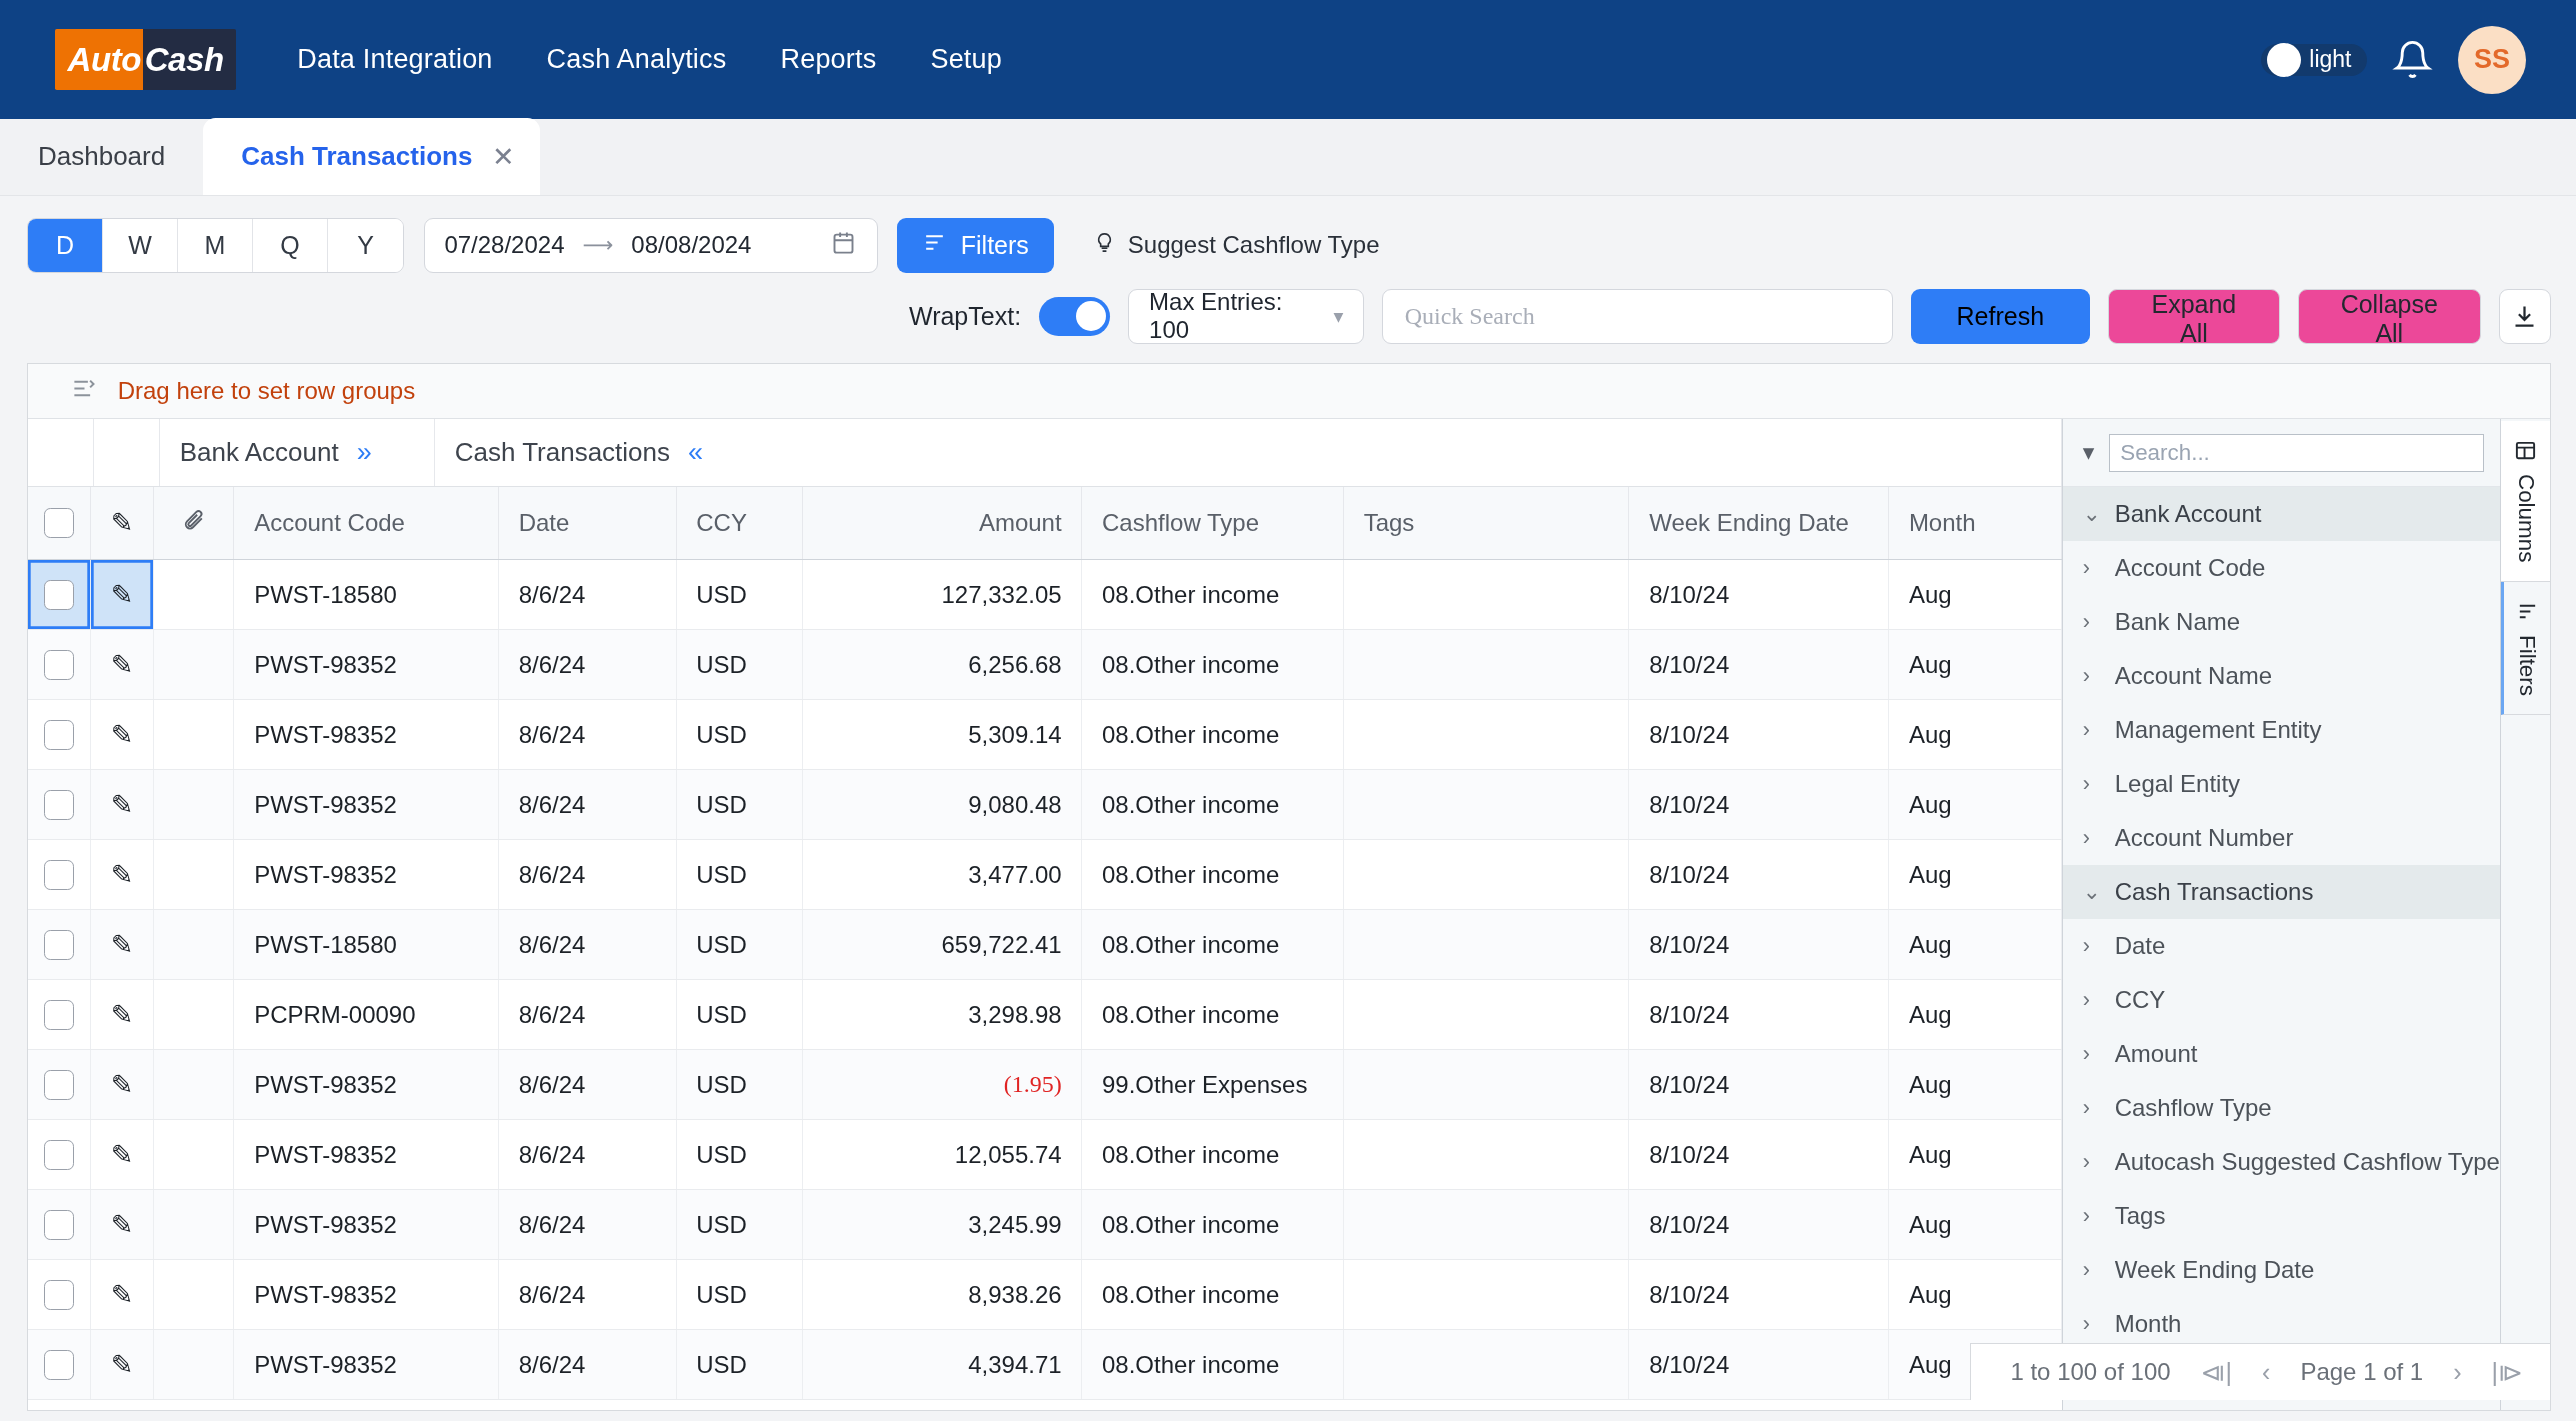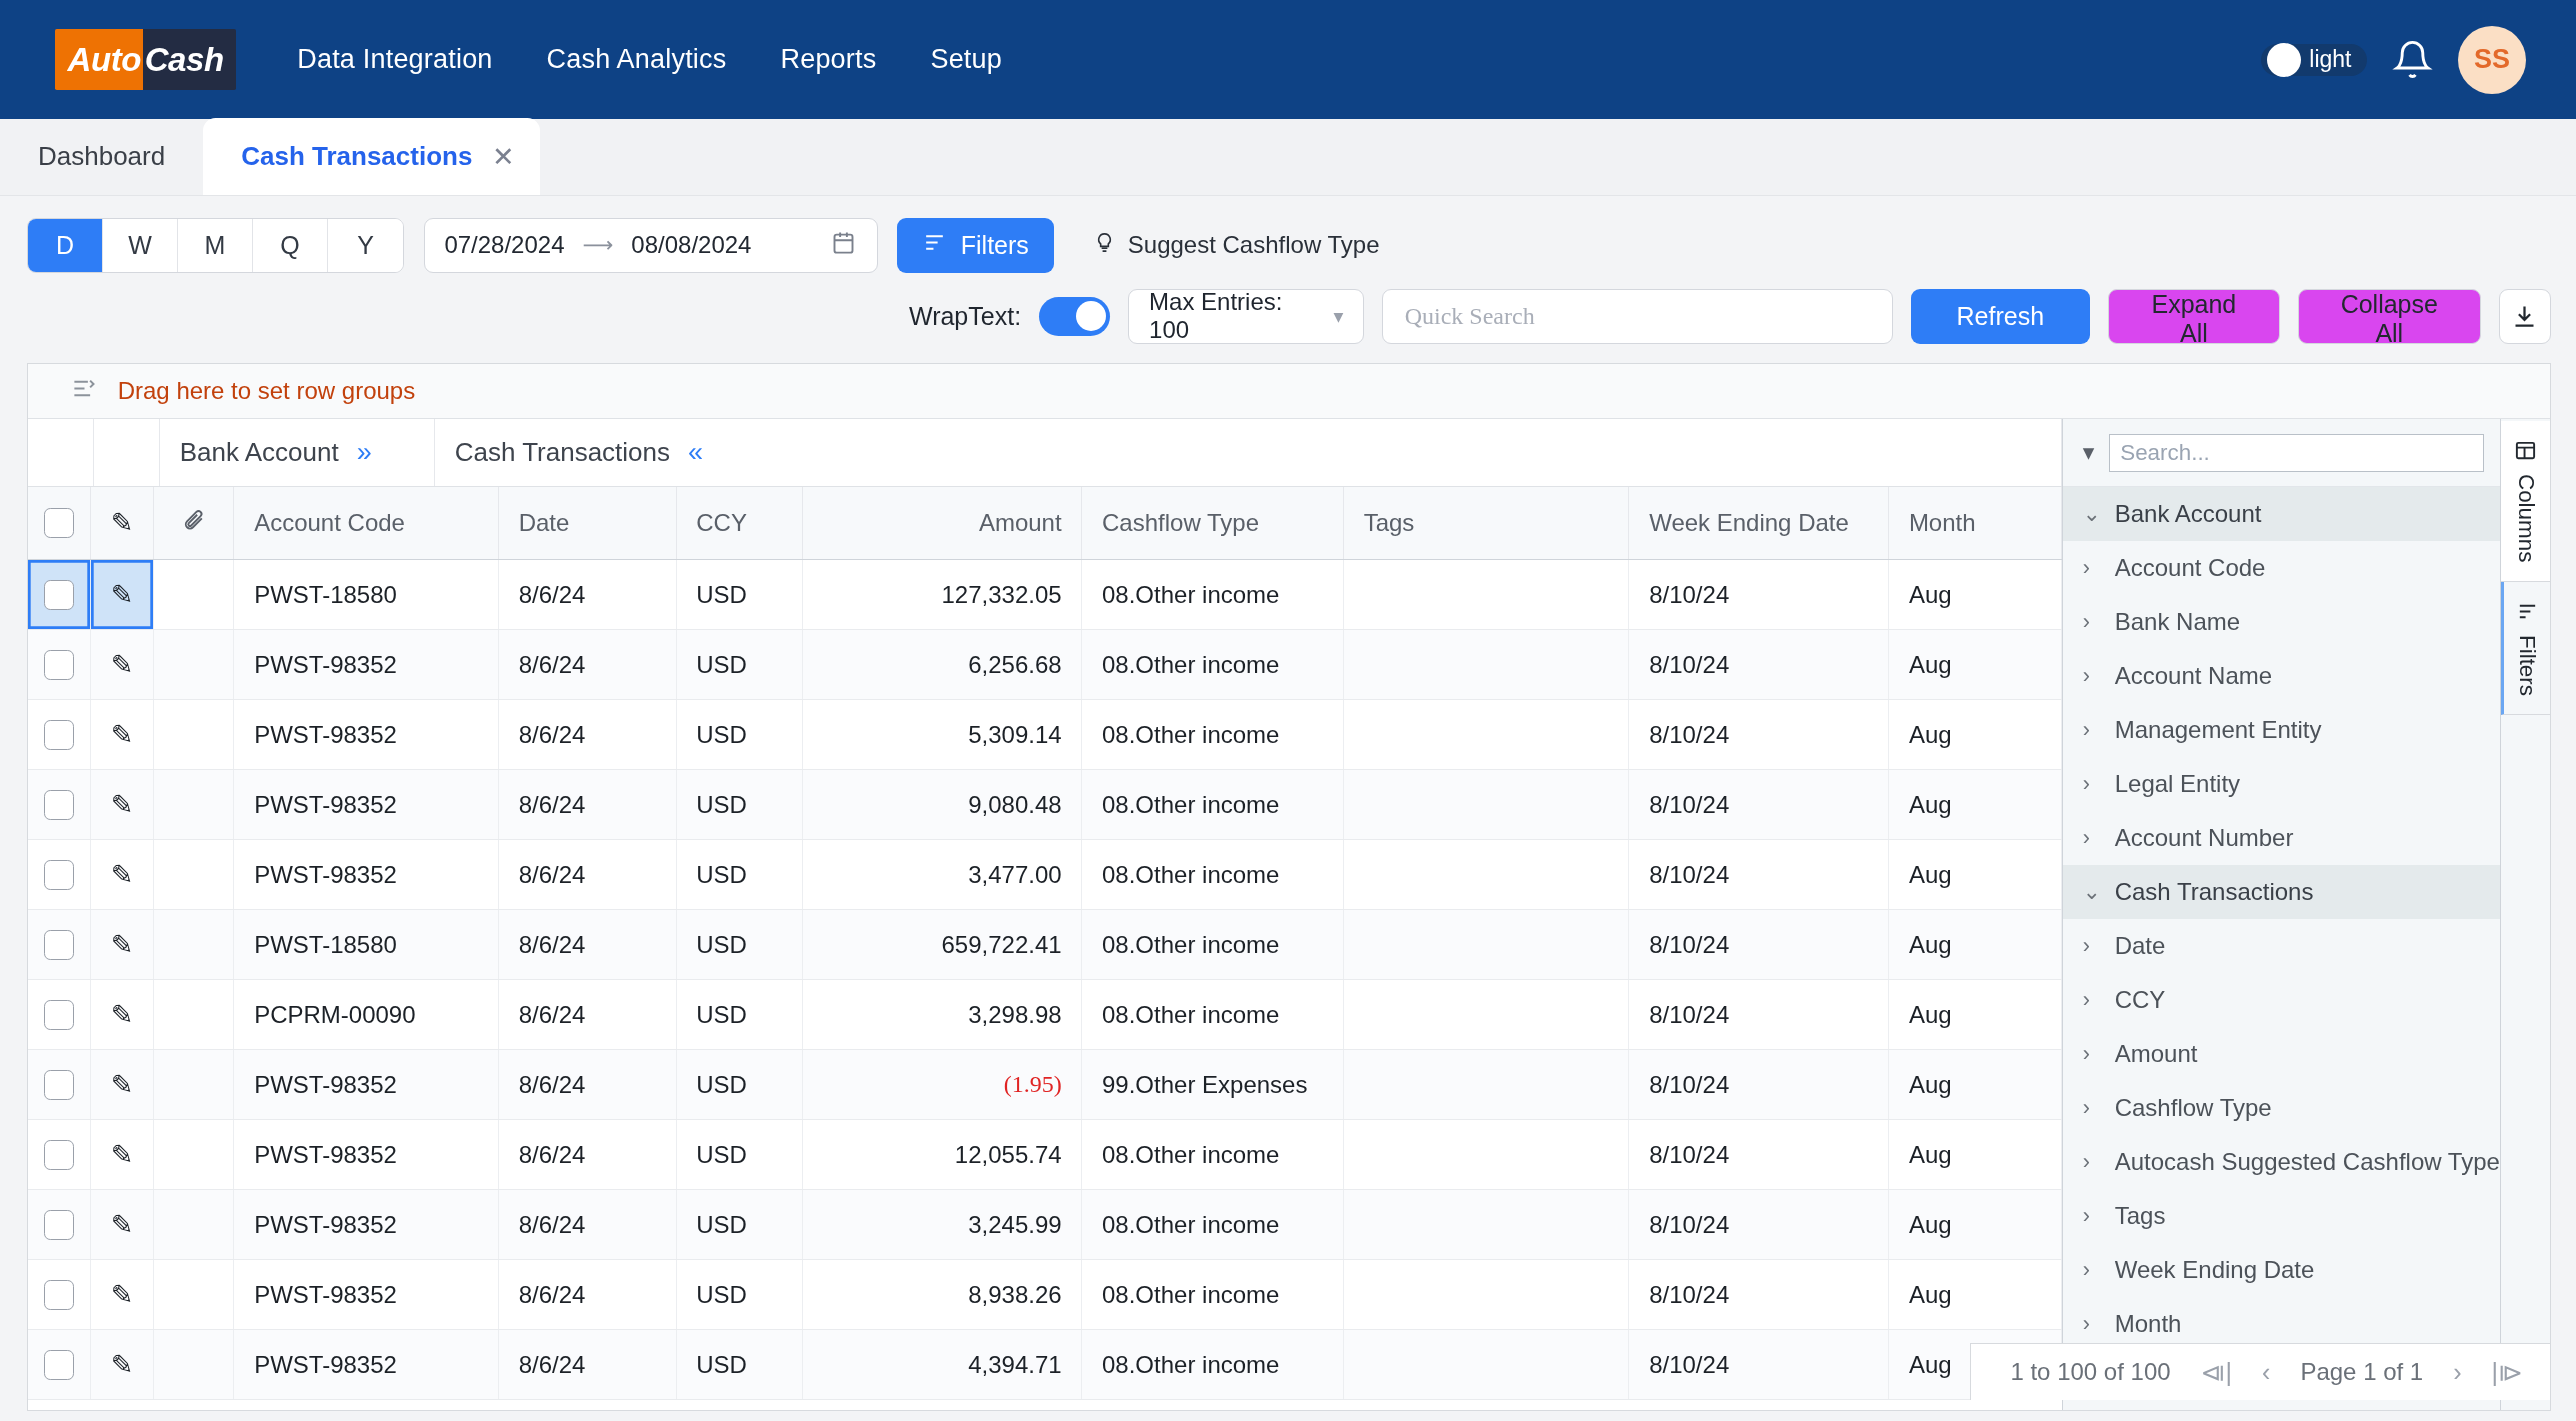--- a/index.html
+++ b/index.html
@@ -152,26 +152,26 @@
   }
   .chev { color: #9aa0ab; font-size: 19.7px; }
   .quicksearch {
     height: 55px; width: 538px;
     border: 0.9px solid #d4d7dd; border-radius: 9px; background: #ffffff;
     padding: 0 21.5px; font-size: 24px; color: #1f252e;
     font-family: Liberation Serif, serif;
   }
   .quicksearch::placeholder { color: #a9aeb8; }
   .btn-refresh {
-    height: 55px; background: #2e7df6; color: #ffffff; border: none;
+    height: 55px; background: #2e7df6; color: #000000; border: none;
     border-radius: 9px; padding: 0 46px; font-size: 25px; cursor: pointer;
     font-family: inherit;
   }
   .btn-plain {
-    height: 55px; background: #d946ef; color: #22282f;
+    height: 55px; background: #ec4899; color: #22282f;
     border: 0.9px solid #d4d7dd; border-radius: 9px;
     padding: 0 29px; font-size: 25px; cursor: pointer; font-family: inherit;
   }
   .btn-dl {
     height: 55px; width: 55px; background: #ffffff;
     border: 0.9px solid #d4d7dd; border-radius: 9px;
     display: flex; align-items: center; justify-content: center;
     cursor: pointer;
   }
 

